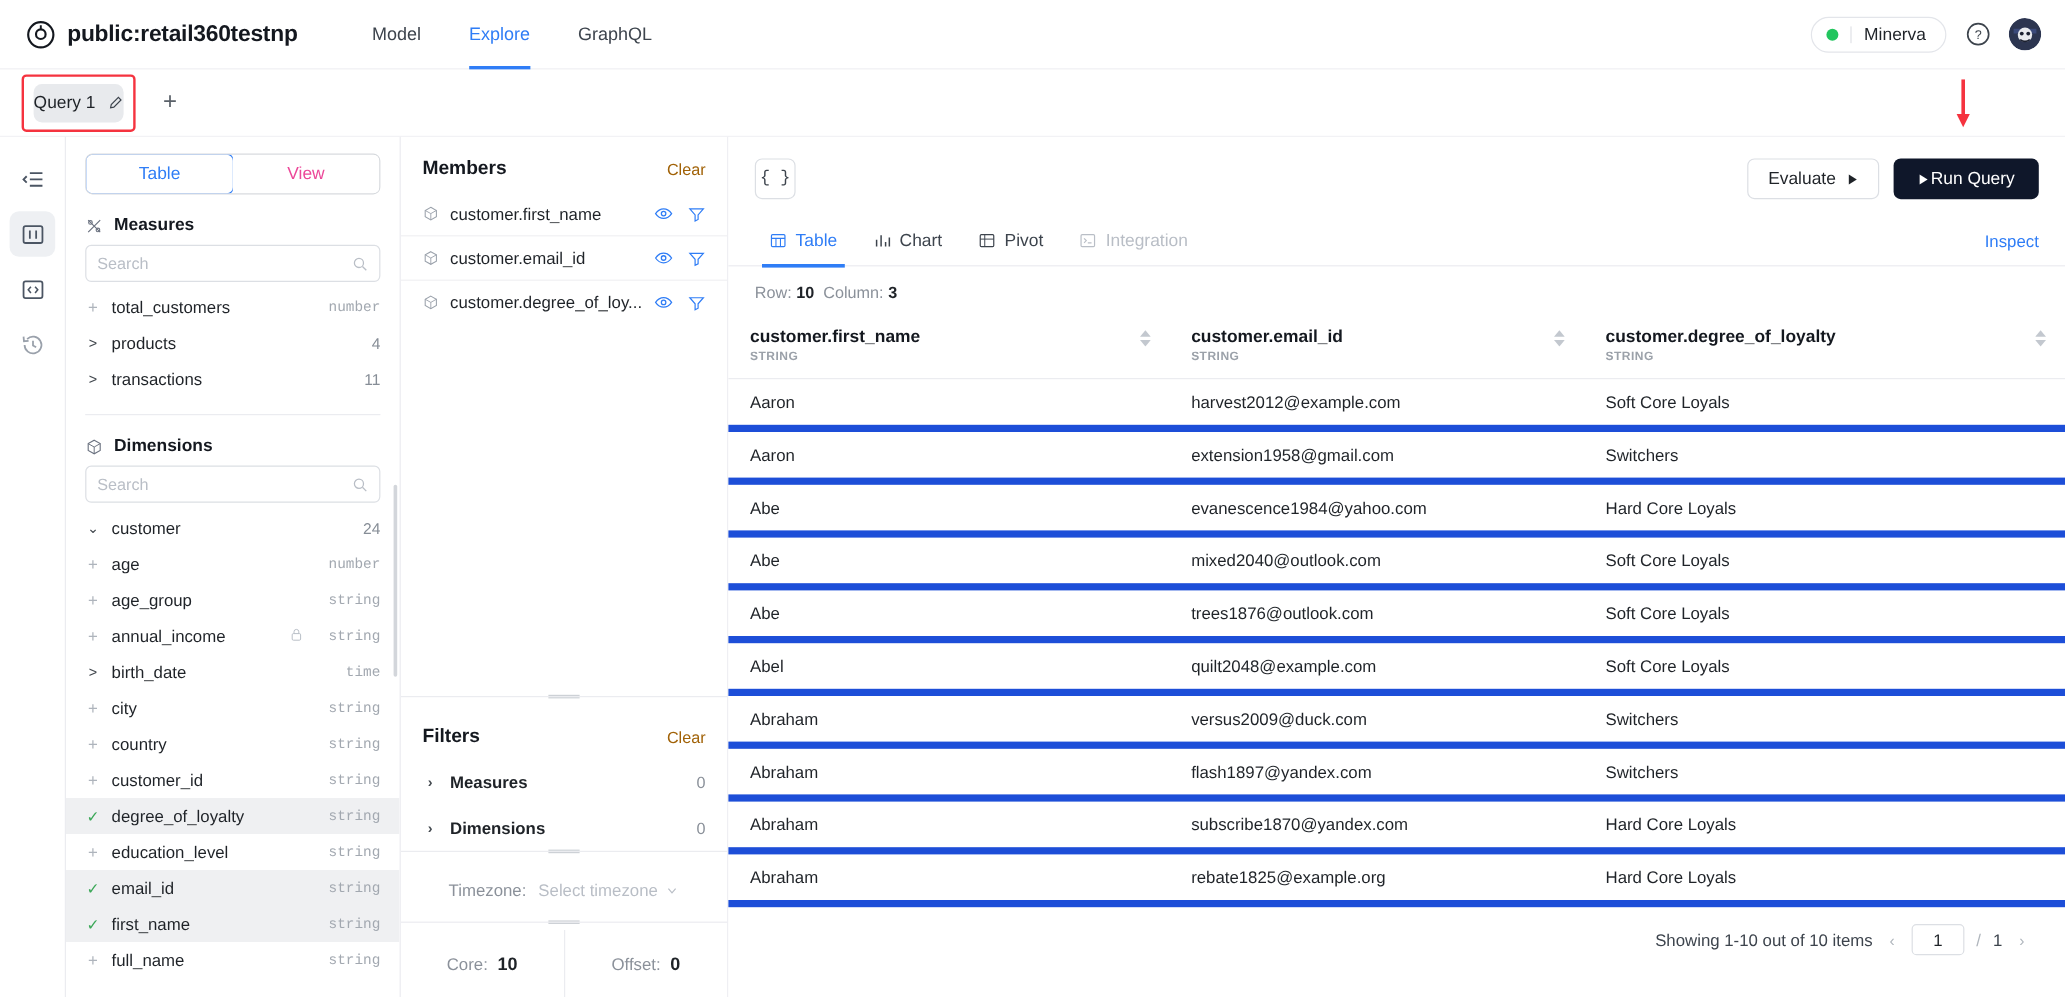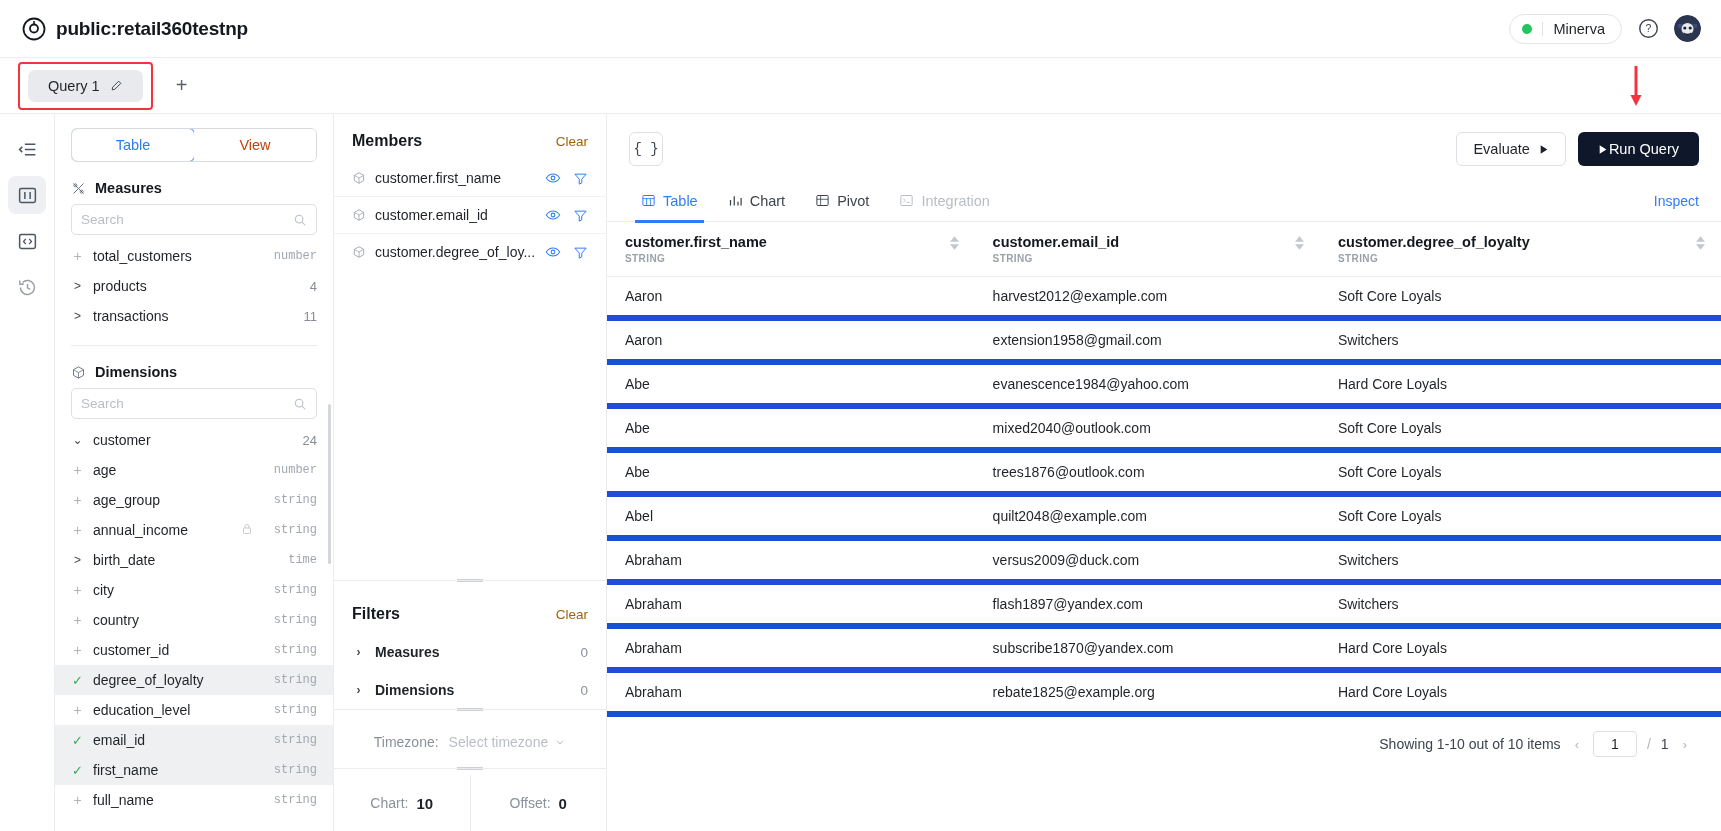--- a/index.html
+++ b/index.html
@@ -52,21 +52,21 @@
   
   .tabbar {
     height: 55px; flex: 0 0 55px; display: flex; align-items: center;
     padding-left: 18px; background: #fff; position: relative;
   }
   .qtab-wrap { position: relative; padding: 8px 10px; }
   .qtab-wrap.highlight { border: 2.5px solid #f5333f; border-radius: 4px; padding: 6px 8px; }
   .qtab {
     display: flex; align-items: center; gap: 10px;
     background: #e8eaed; border-radius: 7px;
-    padding: 8px 20px; cursor: pointer;
+    padding: 8px 0; cursor: pointer;
   }
   .qtab-label { font-size: 14.5px; color: #1f2328; font-weight: 400; }
   .addtab {
     margin-left: 14px; width: 30px; height: 30px; border-radius: 6px;
     display: flex; align-items: center; justify-content: center;
     font-size: 20px; color: #5a6169; cursor: pointer;
   }
   .arrow-marker { position: absolute; right: 78px; top: 8px; }
 
   
@@ -87,21 +87,21 @@
   
   .leftpanel {
     width: 279px; flex: 0 0 279px; border-right: 1px solid #ebecf0;
     display: flex; flex-direction: column; background: #fff; overflow: hidden; position: relative;
   }
   .seg {
     display: flex; margin: 14px 16px 0 16px; border-radius: 6px; overflow: hidden;
     border: 1px solid #d7dade;
   }
   .seg-btn {
-    flex: 1; text-align: center; padding: 8px 0; font-size: 14.5px; color: #c2410c;
+    flex: 1; text-align: center; padding: 8px 0; font-size: 14.5px; color: #ec4899;
     cursor: pointer; background: #fff;
   }
   .seg-btn.active { color: #2f7df6; border: 1.5px solid #2f7df6; border-radius: 6px; margin: -1px; }
   .sec-head {
     display: flex; align-items: center; gap: 9px;
     padding: 18px 16px 8px 16px; font-size: 14.5px; font-weight: 700; color: #14181f;
   }
   .search-box {
     margin: 0 16px; height: 31px; border: 1px solid #dcdfe4; border-radius: 5px;
     display: flex; align-items: center; padding: 0 9px; background: #fff;
@@ -242,20 +242,25 @@
 <div class="app">
 
   <div class="topnav">
     <div class="brand">
       <svg class="brand-logo" viewBox="0 0 24 24">
         <circle cx="12" cy="12" r="10.5" fill="none" stroke="#14181f" stroke-width="1.8"></circle>
         <circle cx="12" cy="11.5" r="4" fill="none" stroke="#14181f" stroke-width="1.8"></circle>
         <path d="M12 7.5 L12 4" stroke="#14181f" stroke-width="1.6"></path>
       </svg>
       <span class="brand-title">public:retail360testnp</span>
+    </div>
+    <div class="navtabs">
+      <div class="navtab">Model</div>
+      <div class="navtab active">Explore</div>
+      <div class="navtab">GraphQL</div>
     </div>
     <div class="nav-right">
       <div class="status-pill">
         <span class="status-dot"></span>
         <span class="status-sep"></span>
         <span class="status-name">Minerva</span>
       </div>
       <div class="icon-btn">
         <svg width="21" height="21" viewBox="0 0 24 24">
           <circle cx="12" cy="12" r="10" fill="none" stroke="#3d444d" stroke-width="1.6"></circle>
@@ -544,21 +549,21 @@
           </svg>
         </span>
       </div>
 
       <div class="resize-handle">
         <div class="resize-grip"></div>
       </div>
 
       <div class="lo-row">
         <div class="lo-cell">
-          <span>Chart:</span>
+          <span>Core:</span>
           <span class="lo-val">10</span>
         </div>
         <div class="lo-cell">
           <span>Offset:</span>
           <span class="lo-val">0</span>
         </div>
       </div>
     </div>
 
     <div class="main">
@@ -604,20 +609,26 @@
         <div class="vtab disabled">
           <svg width="15" height="15" viewBox="0 0 24 24">
             <rect x="3" y="4" width="18" height="16" rx="1.5" fill="none" stroke="#b9bec6" stroke-width="1.6"></rect>
             <path d="M7 9 L10 12 L7 15 M12 15 h5" fill="none" stroke="#b9bec6" stroke-width="1.5"></path>
           </svg>
           <span>Integration</span>
         </div>
         <span class="inspect-link">Inspect</span>
       </div>
 
+      <div class="rowinfo">
+        <span>Row:</span>
+        <b>10</b>
+        &nbsp;<span>Column:</span>
+        <b>3</b>
+      </div>
 
       <table class="data">
         <thead>
           <tr>
             <th style="width:33%">
               <div class="th-inner">
                 <div class="th-text">
                   <div class="th-name">customer.first_name</div>
                   <div class="th-type">STRING</div>
                 </div>

